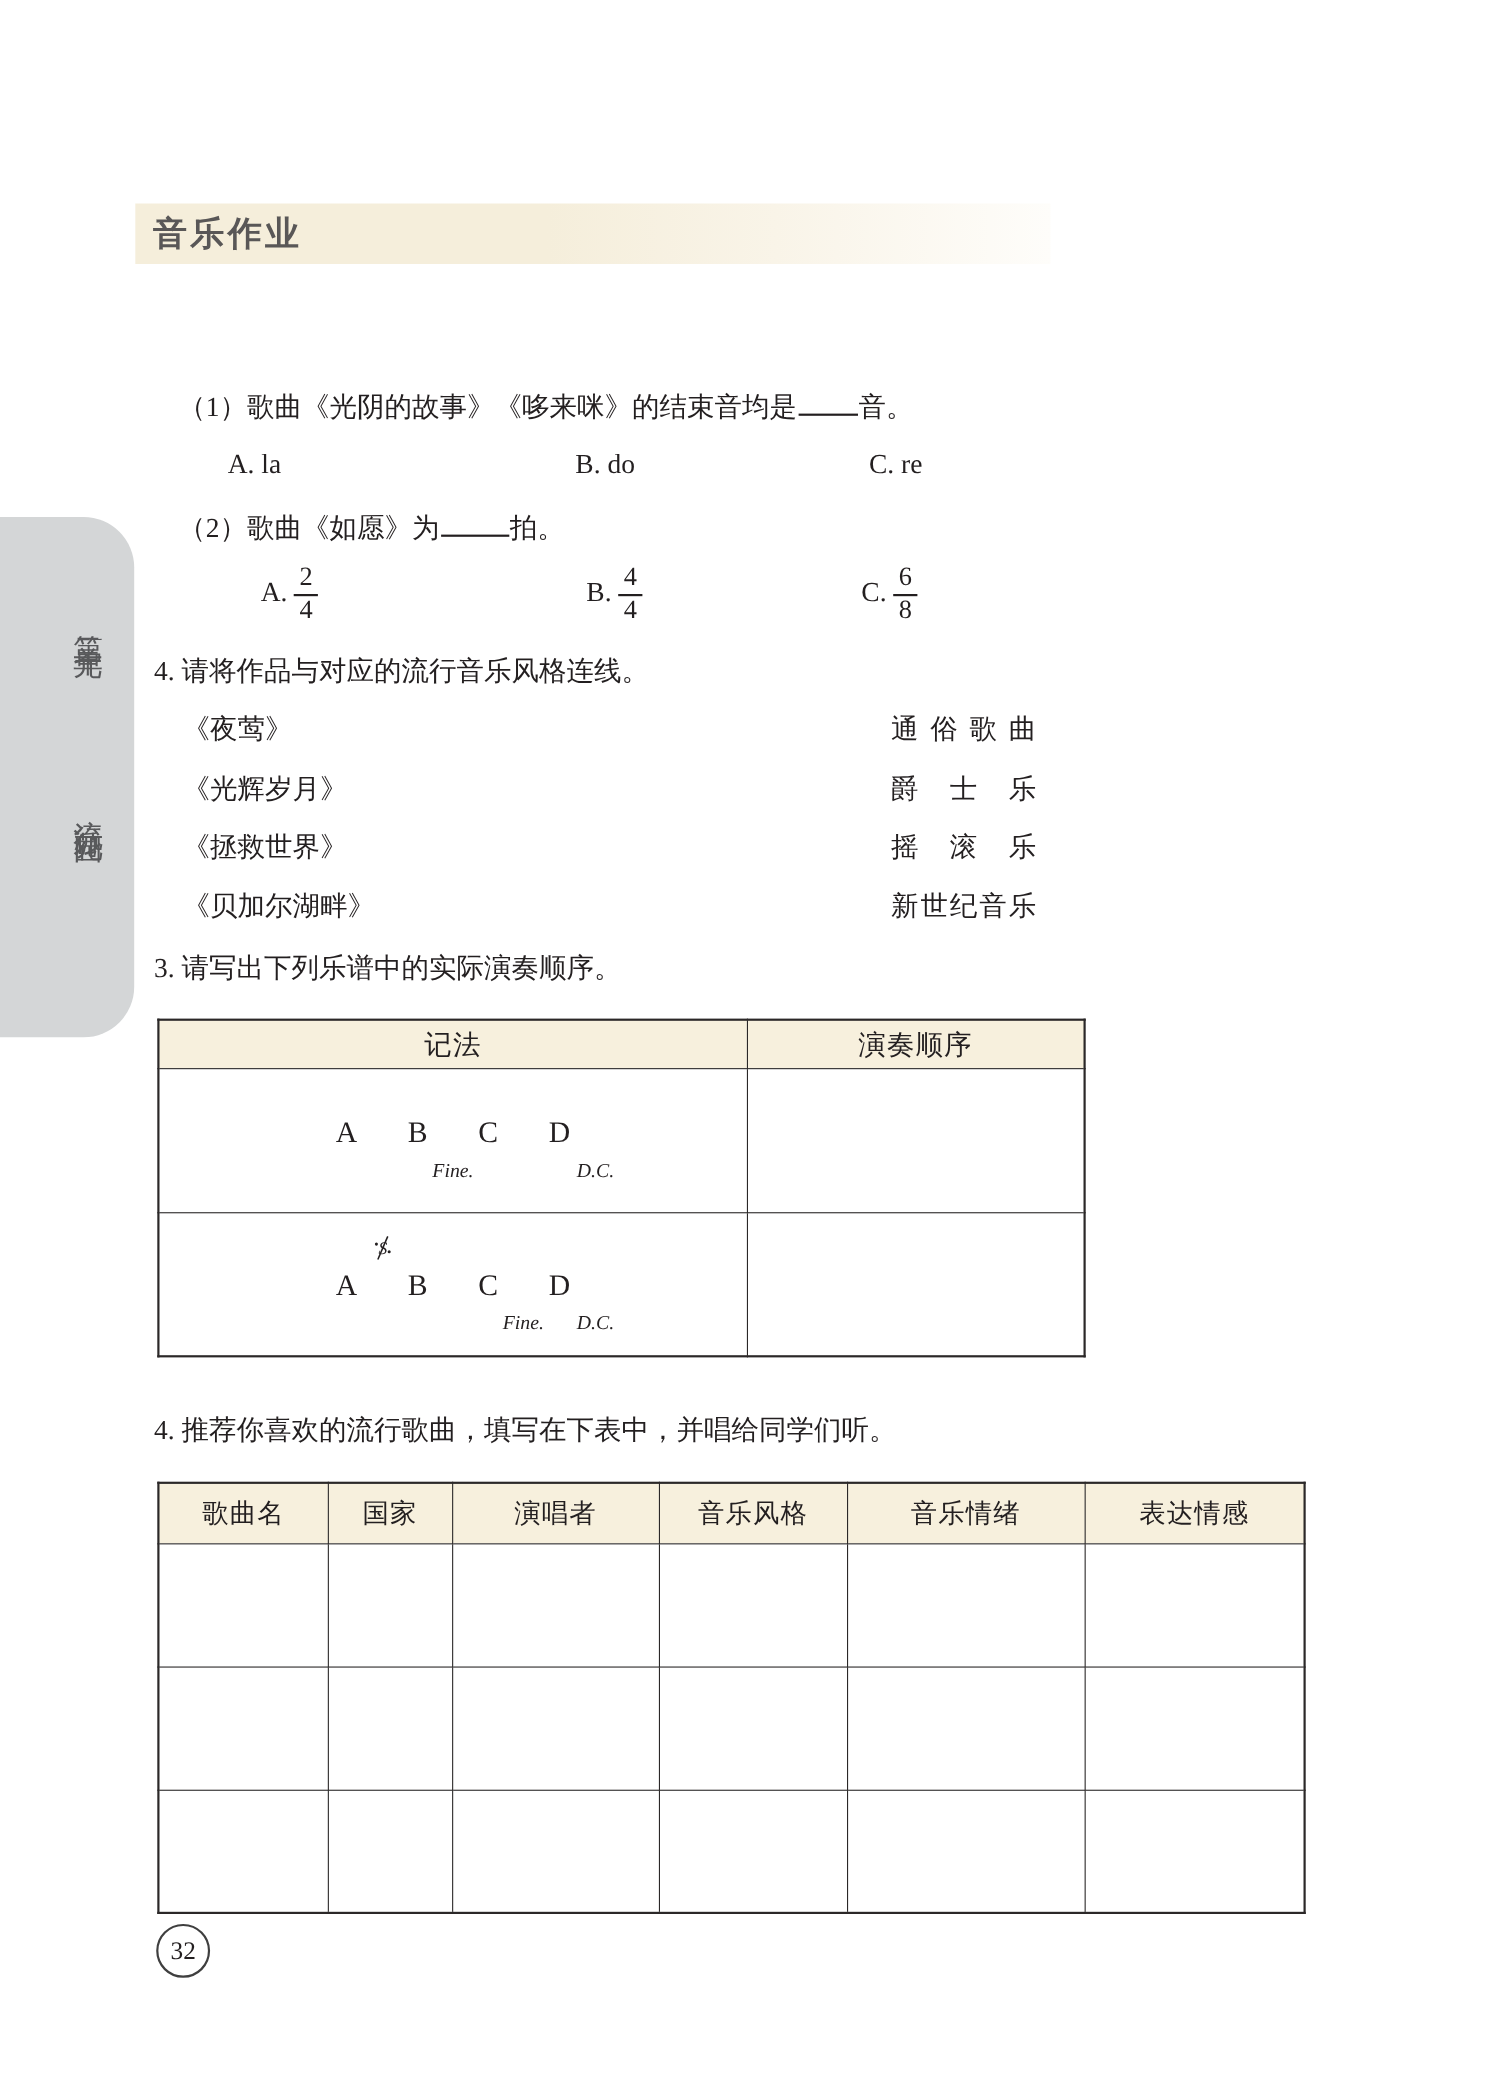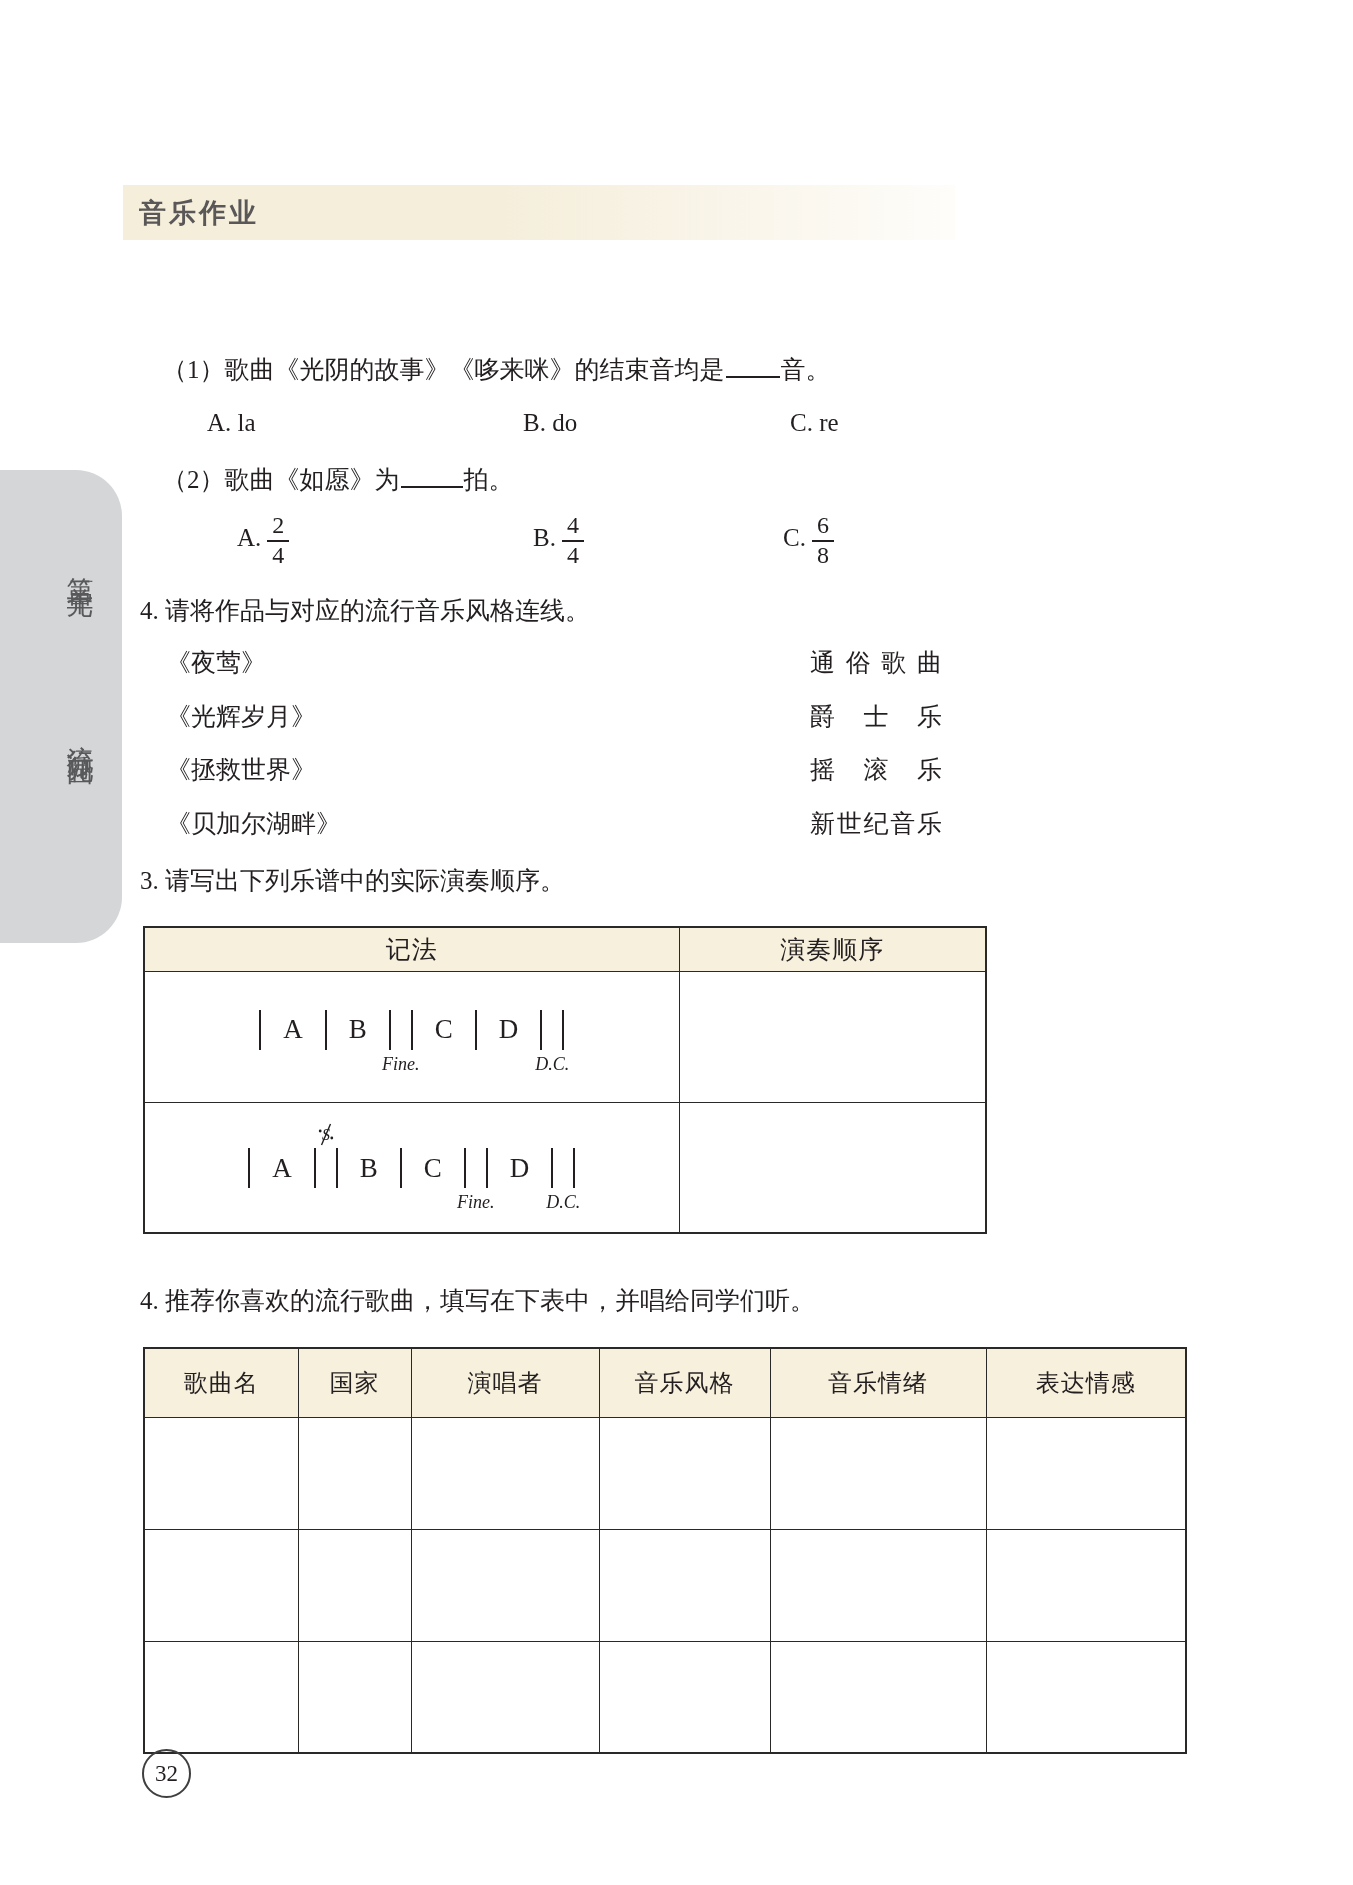--- a/index.html
+++ b/index.html
@@ -10,21 +10,21 @@
     margin:0 auto; overflow:hidden;
   }
   
   .title-band {
     position:absolute; left:123px; top:185px; width:832px; height:55px;
     background:linear-gradient(to right,#f5eedb 0%,#f5eedb 45%,#f9f4e8 70%,#fefdfa 100%);
     display:flex; align-items:center;
   }
   .title-band .title {
     font-family:"Liberation Sans","DejaVu Sans",sans-serif; font-weight:bold;
-    font-size:27px; color:#595757; margin-left:16px; letter-spacing:3px;
+    font-size:31px; color:#595757; margin-left:16px; letter-spacing:3px;
   }
   
   .sidebar-tab {
     position:absolute; left:0; top:470px; width:122px; height:473px;
     background:#d4d6d7; border-radius:0 46px 46px 0;
   }
   .sidebar-vtext {
     position:absolute; left:66px; writing-mode:vertical-rl; text-orientation:upright;
     font-family:"Liberation Sans","DejaVu Sans",sans-serif; font-size:27px;
     color:#58595b; letter-spacing:5px; line-height:1;
@@ -60,29 +60,29 @@
   .table1 { left:143px; top:926px; width:842px; }
   .table2 { left:143px; top:1347px; width:1042px; }
   table, th, td { border:1.5px solid #2b2828; }
   .table1 { border:2.5px solid #2b2828; }
   .table2 { border:2.5px solid #2b2828; }
   th {
     background:#f7f0dd; font-weight:normal; font-size:25px; text-align:center;
     letter-spacing:1px;
   }
   .table1 th { height:44px; }
-  .table2 th { height:69px; font-size:24px; }
+  .table2 th { height:55px; font-size:24px; }
   .table1 td { height:131px; vertical-align:middle; }
   .table2 td { height:112px; background:#ffffff; }
   
   .notation { display:flex; align-items:center; justify-content:center; gap:22px; }
   .notation.row-0 { margin-top:-14px; }
   .notation.row-1 { margin-top:2px; }
   .seg-note { font-size:27px; }
-  .seg-bar { position:relative; display:flex; gap:20px; height:40px; align-items:stretch; }
+  .seg-bar { position:relative; display:flex; gap:20px; height:40px; align-items:stretch;flex-direction:column; }
   .bar-line { width:2px; background:#231f20; display:block; }
   .seg-below {
     position:absolute; top:44px; left:50%; transform:translateX(-50%);
     font-style:italic; font-size:18px; white-space:nowrap; font-family:"Liberation Serif","DejaVu Serif",serif;
   }
   .seg-above { position:absolute; bottom:42px; left:50%; transform:translateX(-50%); line-height:0; }
   
   .page-num {
     position:absolute; left:142px; top:1749px; width:49px; height:49px;
     border:2px solid #3f3f3f; border-radius:50%;

